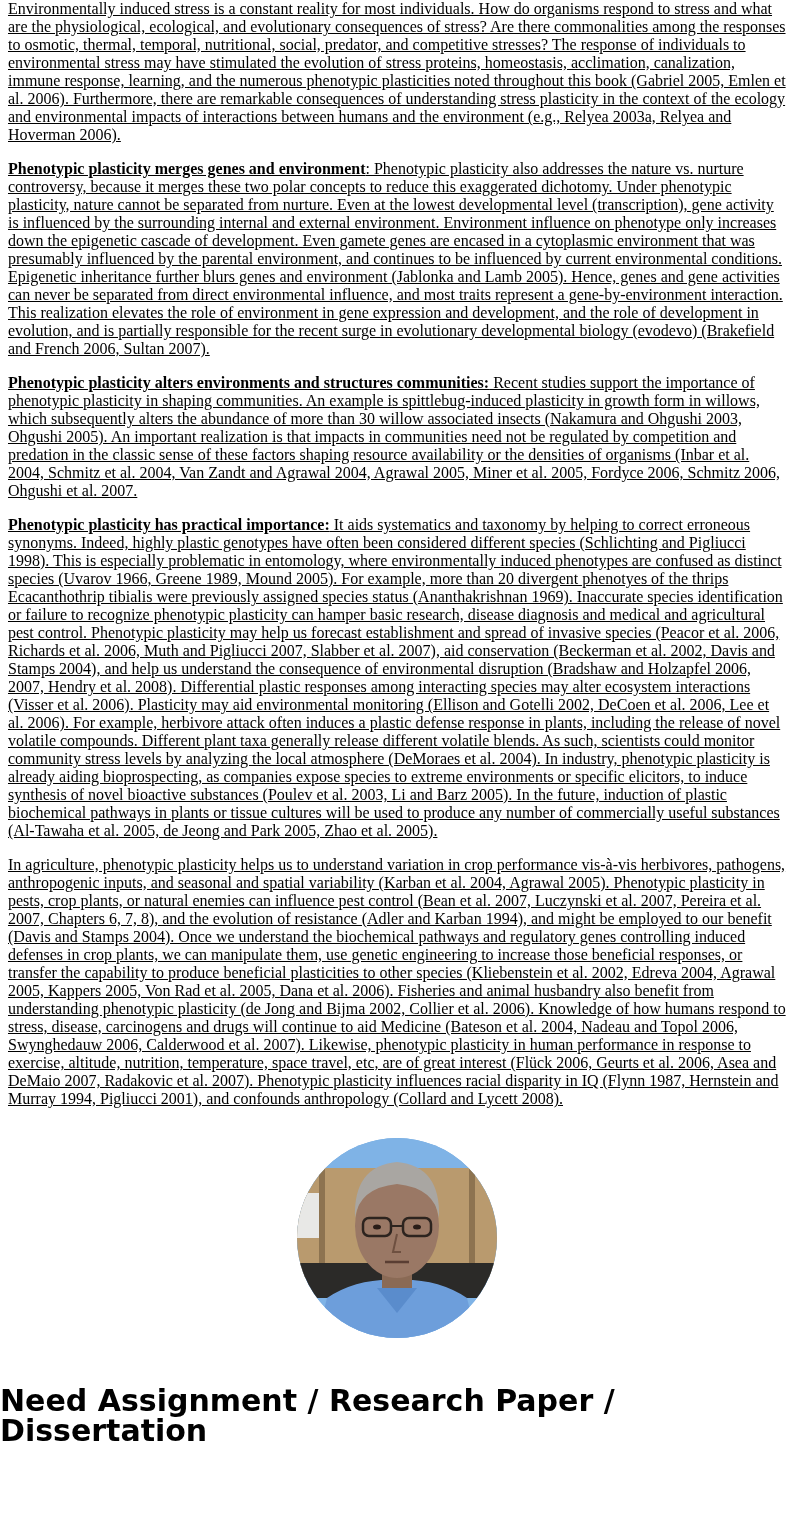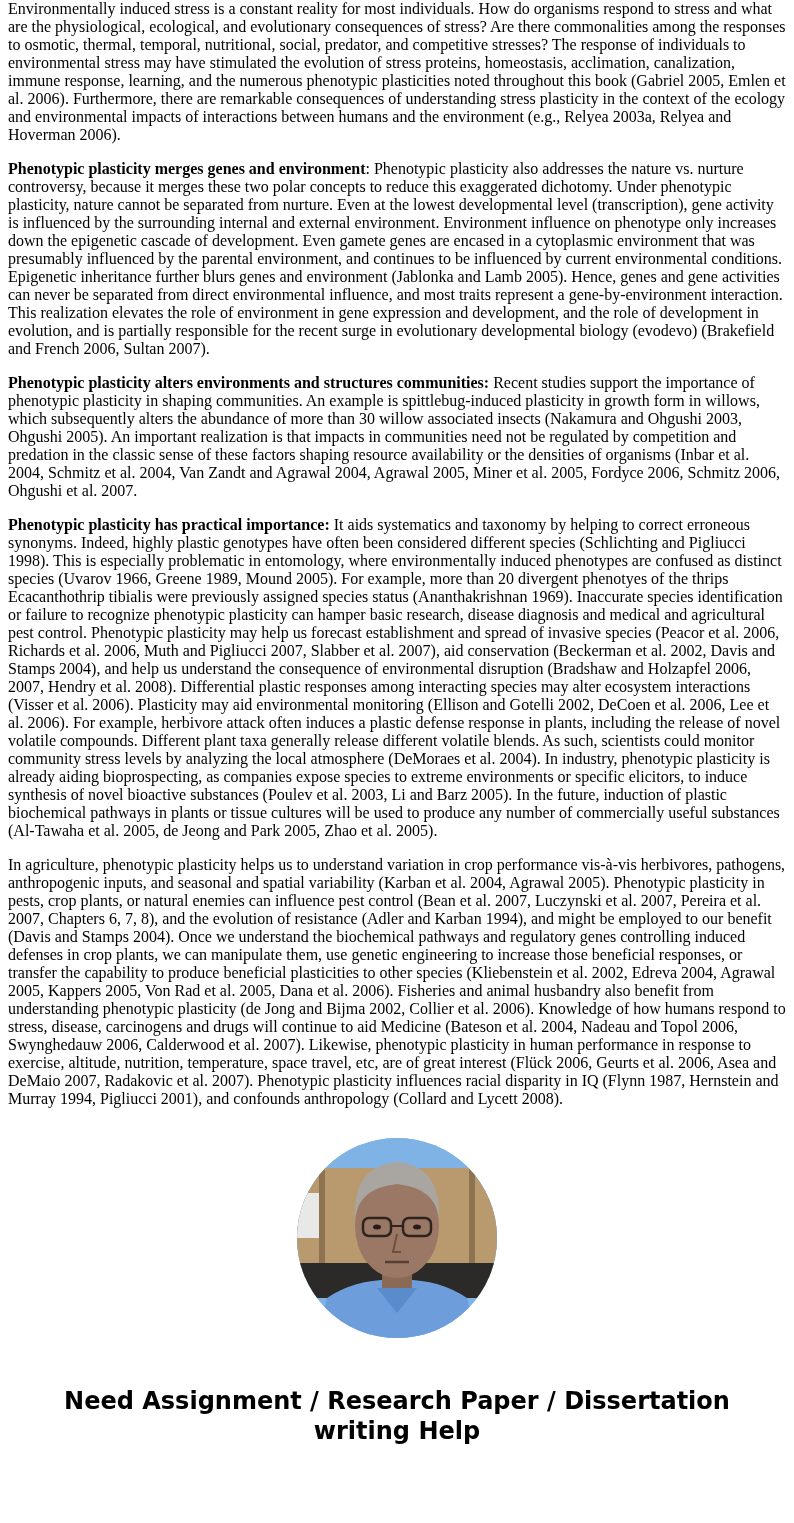--- a/index.html
+++ b/index.html
@@ -6,42 +6,42 @@
   body {
     width: 794px;
     height: 1523px;
     overflow: hidden;
     color: #000000;
     font-family: "Liberation Serif", "DejaVu Serif", serif;
     font-size: 16px;
     line-height: 18px;
   }
   .content { padding: 0 8px; }
-  .para { margin: 0 0 16px 0; }
+  .para { margin: 0 0 16px 0; text-decoration: underline; }
   .para b { font-weight: bold; }
   .avatar-wrap {
     text-align: center;
     margin-top: 30px;
     height: 200px;
   }
   .avatar {
     display: inline-block;
     width: 200px; height: 200px;
     border-radius: 50%;
     overflow: hidden;
     position: relative;
     background: #6fa6de;
   }
   .avatar svg { display: block; }
   .cta {
     margin-top: 48px;
-    text-align: center;
+    text-align: left;
     font-family: "DejaVu Sans", sans-serif;
     font-weight: bold;
-    font-size: 24px;
+    font-size: 30px;
     line-height: 30px;
   }
   .cta div { margin: 0; }
 </style>
 </head>
 <body>
 
 <div class="content">
   <p class="para">
     <span>Environmentally induced stress is a constant reality for most individuals. How do organisms respond to stress and what are the physiological, ecological, and evolutionary consequences of stress? Are there commonalities among the responses to osmotic, thermal, temporal, nutritional, social, predator, and competitive stresses? The response of individuals to environmental stress may have stimulated the evolution of stress proteins, homeostasis, acclimation, canalization, immune response, learning, and the numerous phenotypic plasticities noted throughout this book (Gabriel 2005, Emlen et al. 2006). Furthermore, there are remarkable consequences of understanding stress plasticity in the context of the ecology and environmental impacts of interactions between humans and the environment (e.g., Relyea 2003a, Relyea and Hoverman 2006).</span>
@@ -90,14 +90,13 @@
       <ellipse cx="120" cy="89" rx="4" ry="2.5" fill="#2a1d18"></ellipse>
 
       <path d="M100 96 L96 114 L104 114" fill="none" stroke="#6e5040" stroke-width="2"></path>
       <line x1="88" y1="124" x2="112" y2="124" stroke="#5a3e33" stroke-width="2.5"></line>
     </svg>
   </div>
 </div>
 
 <div class="cta">
   <div>Need Assignment / Research Paper / Dissertation</div>
-  <div>writing Help</div>
 </div>
 
 </body></html>

